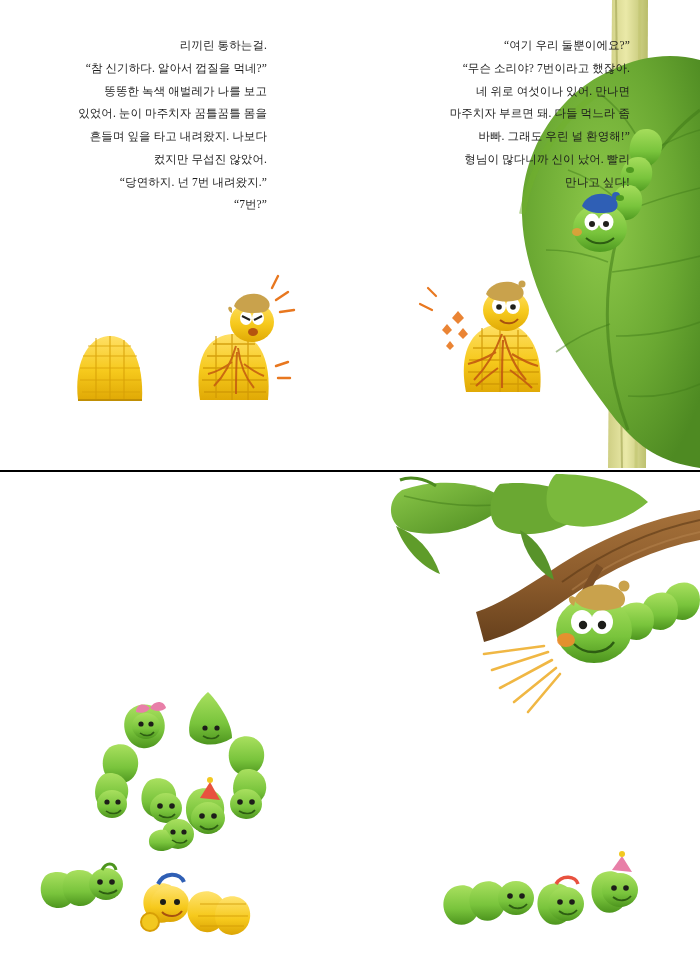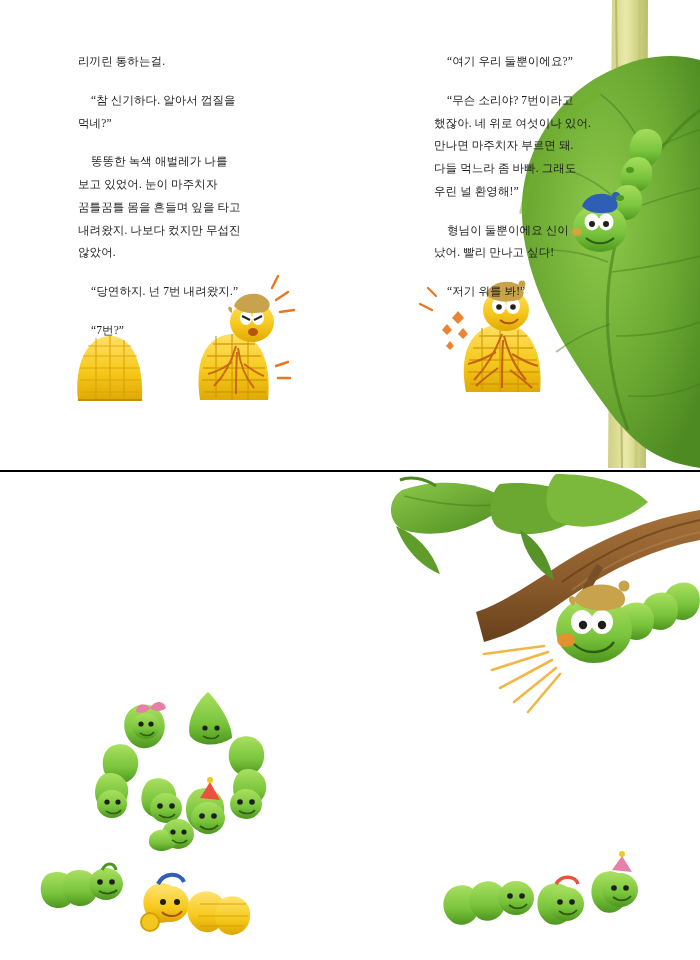--- a/index.html
+++ b/index.html
@@ -40,25 +40,25 @@
 
   
   .textcol {
     position: absolute;
     font-size: 11.5px;
     line-height: 1.98;
     color: #1b1b1b;
     letter-spacing: 0.1px;
     word-break: keep-all;
   }
-  .textcol p { margin: 16px; }
+  .textcol p { margin: 0; text-align: right; }
   .indent { text-indent: 13px; }
 
   .col-tl { left: 62px;  top: 34px;  width: 205px; }
-  .col-tr { left: 418px; top: 34px;  width: 190px; }
+  .col-tr { left: 440px; top: 34px;  width: 190px; }
 
   
   .art {
     position: absolute;
     inset: 0;
     pointer-events: none;
   }
   svg.art-svg { display: block; width: 100%; height: 100%; }
 </style>
 </head>
@@ -240,22 +240,21 @@
       <p>리끼린 통하는걸.</p>
       <p class="indent">“참 신기하다. 알아서 껍질을 먹네?”</p>
       <p class="indent">똥똥한 녹색 애벌레가 나를 보고 있었어. 눈이 마주치자 꿈틀꿈틀 몸을 흔들며 잎을 타고 내려왔지. 나보다 컸지만 무섭진 않았어.</p>
       <p class="indent">“당연하지. 넌 7번 내려왔지.”</p>
       <p class="indent">“7번?”</p>
     </div>
 
     <div class="textcol col-tr">
       <p class="indent">“여기 우리 둘뿐이에요?”</p>
       <p class="indent">“무슨 소리야? 7번이라고 했잖아. 네 위로 여섯이나 있어. 만나면 마주치자 부르면 돼. 다들 먹느라 좀 바빠. 그래도 우린 널 환영해!”</p>
-      <p class="indent">형님이 둘뿐이에요 신이 났어. 빨리 만나고 싶다!</p>
-      <p class="indent">“저기 위를 봐!”</p>
+      <p class="indent">형님이 많다니까 신이 났어. 빨리 만나고 싶다!</p>
     </div>
   </div>
 
   <div class="page-divider"></div>
 
   <div class="page page-bottom">
 
     <div class="art">
       <svg class="art-svg" viewBox="0 0 700 486" xmlns="http://www.w3.org/2000/svg" aria-hidden="true">
         <defs>

